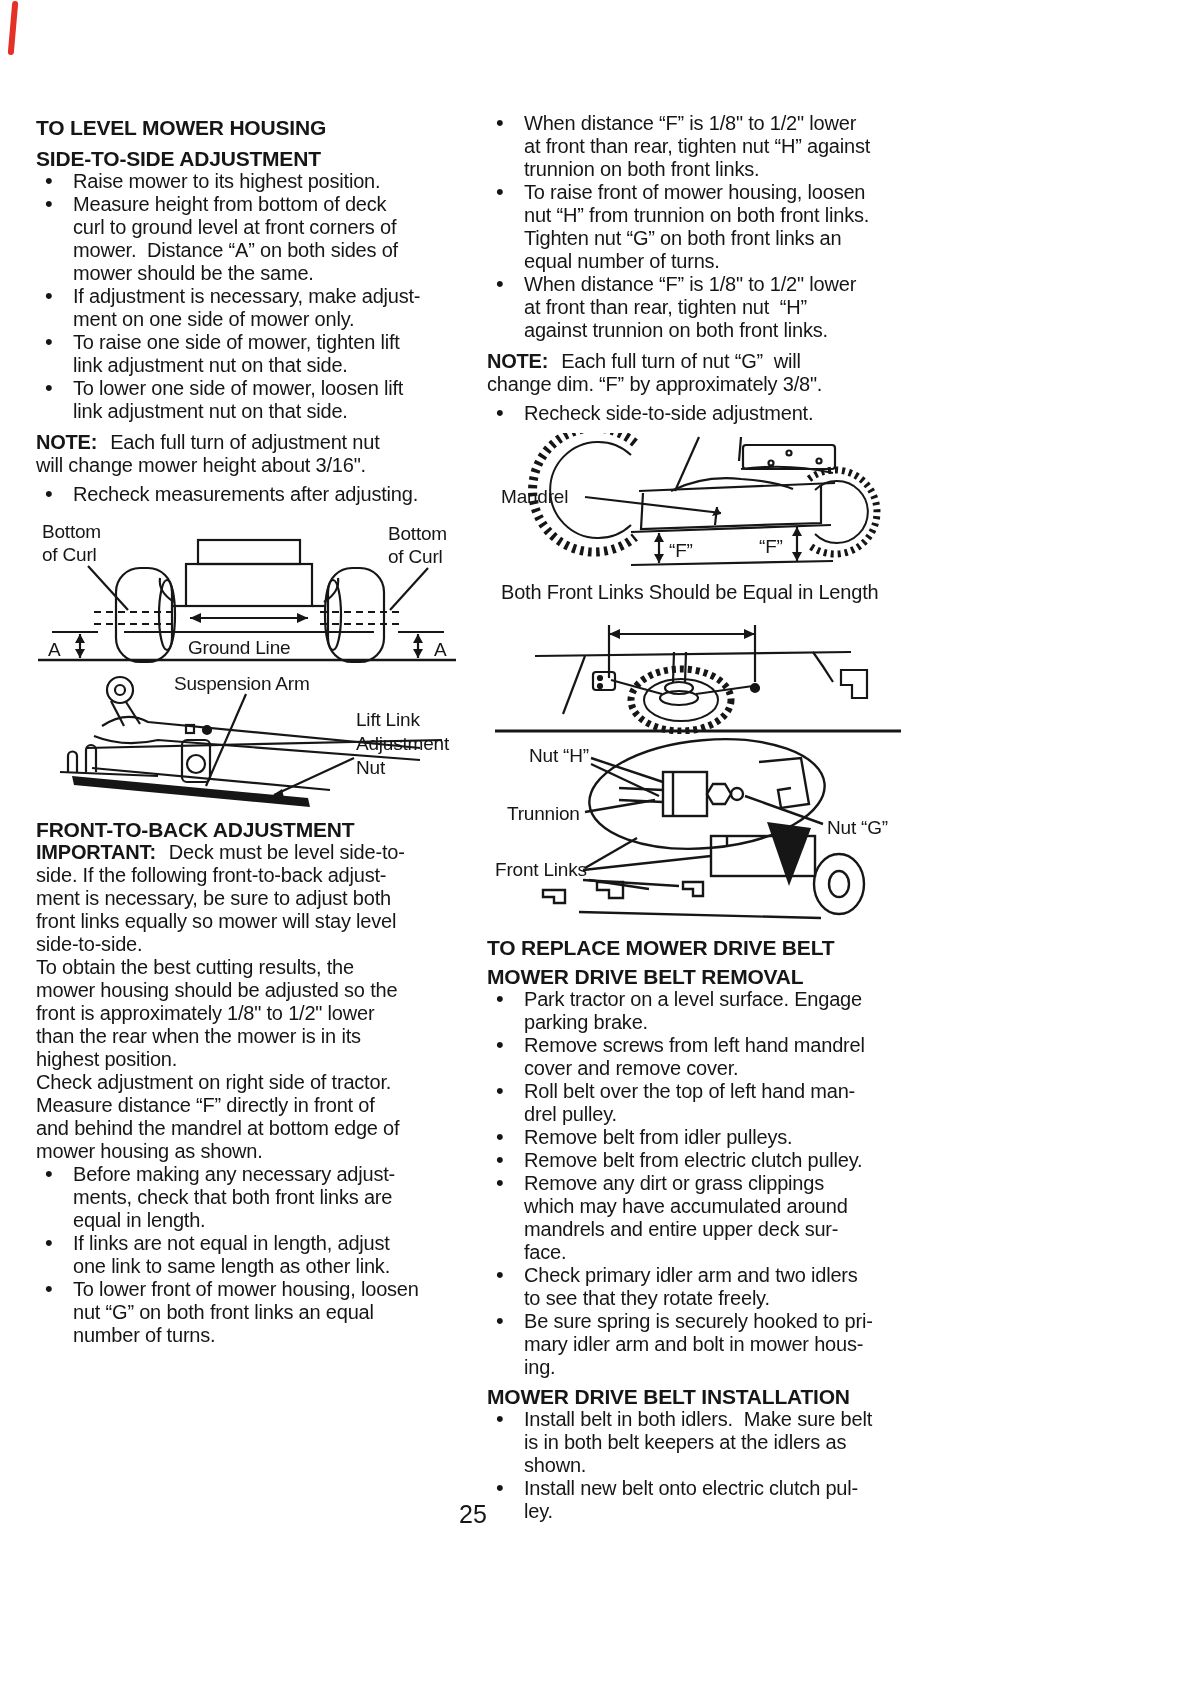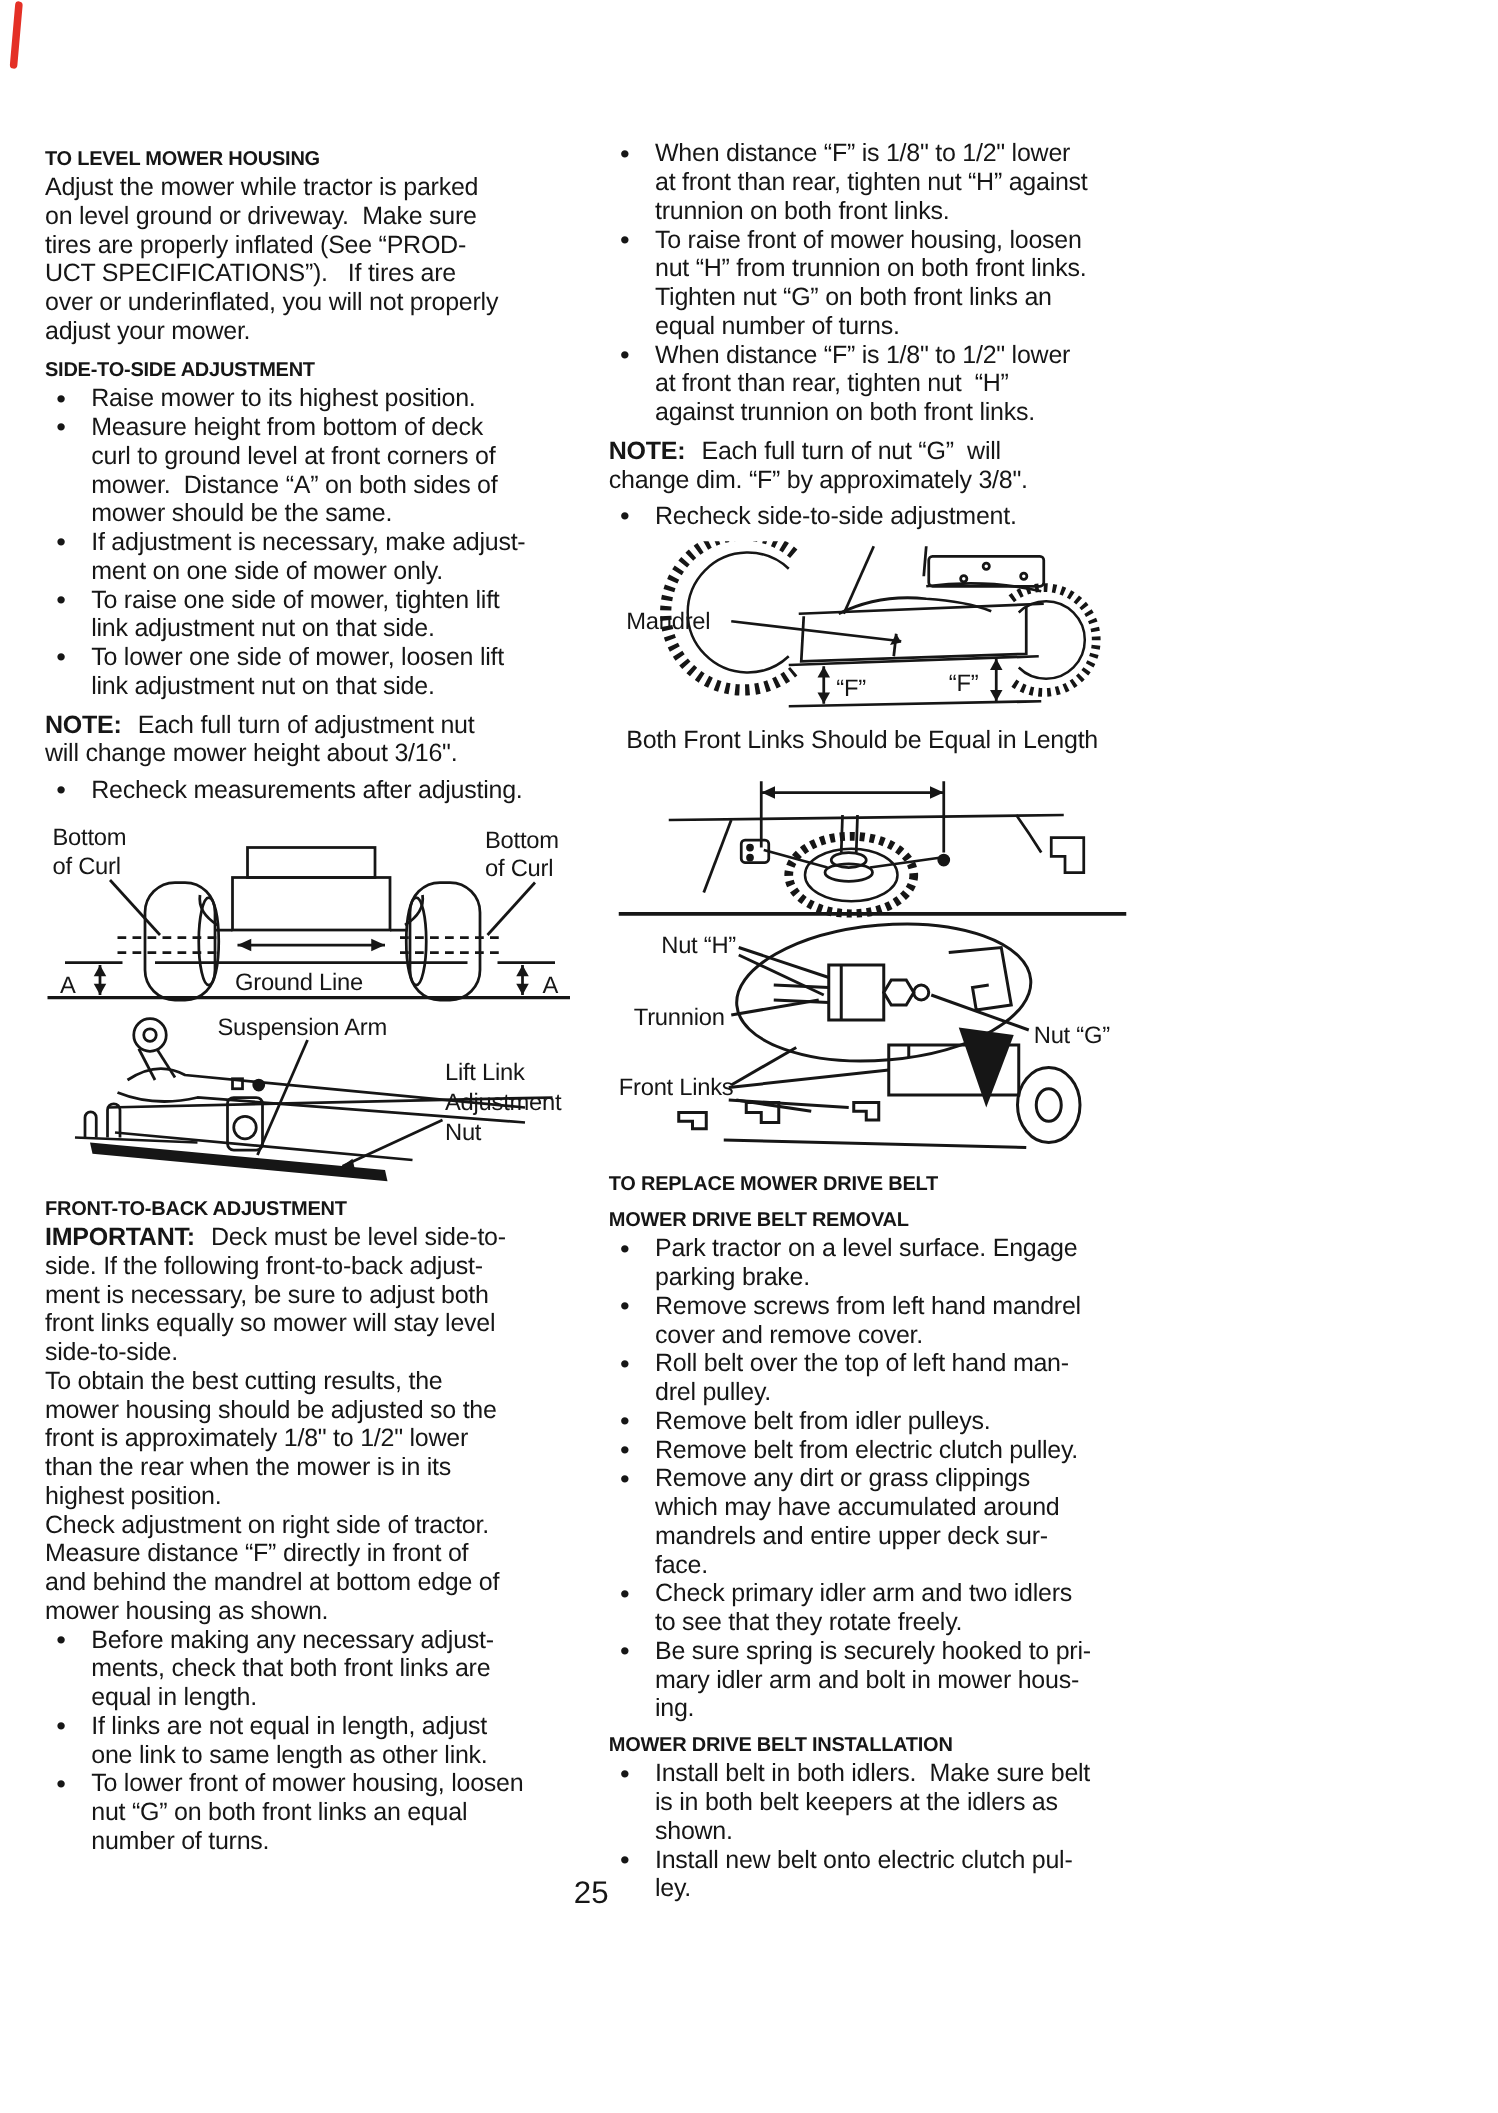--- a/index.html
+++ b/index.html
@@ -4,47 +4,41 @@
 <style>
   html,body{margin:0;padding:0}
   body{
     width:1198px;height:1690px;position:relative;background:#ffffff;
     font-family:"Liberation Sans",sans-serif;color:#161616;overflow:hidden;
   }
   .col{position:absolute;width:424px;font-size:20px;line-height:23px;letter-spacing:-0.2px}
   #col-left{left:36px;top:116px}
   #col-right{left:487px;top:112px}
   .lines{white-space:pre}
-  h3{margin:0;font-size:16px;line-height:23px;font-weight:bold;letter-spacing:-0.2px}
+  h3{margin:0;font-size:21px;line-height:23px;font-weight:bold;letter-spacing:-0.2px}
   h3.reg{font-weight:bold}
   p{margin:0}
   .bullet{position:relative;padding-left:37px}
   .bullet::before{content:"\2022";position:absolute;left:9px;top:-1px;font-size:22px}
   .inline-label{margin-right:13px;font-weight:bold}.mt6{margin-top:6px}.mt8{margin-top:8px}
   .diagram{display:block}
   .diagram text{font-size:19px;fill:#161616;letter-spacing:-0.2px}
   .caption{white-space:pre;margin:2px 0 16px 14px}
   #page-number{position:absolute;left:459px;top:1500px;font-size:25px}
   #red-mark{position:absolute;left:10px;top:1px;width:6px;height:54px;border-radius:3px;transform:rotate(5deg)}
   svg line,svg path,svg rect,svg circle,svg ellipse,svg polyline{vector-effect:none}
 </style>
 </head>
 <body>
 
 <div id="red-mark" style="background: rgb(228, 48, 38);"></div>
 
 <div class="col" id="col-left">
 
   <h3>TO LEVEL MOWER HOUSING</h3>
-  <p class="lines">Adjust the mower while tractor is parked
-on level ground or driveway.  Make sure
-tires are properly inflated (See “PROD-
-UCT SPECIFICATIONS”).   If tires are
-over or underinflated, you will not properly
-adjust your mower.</p>
 
   <h3 class="reg mt8">SIDE-TO-SIDE ADJUSTMENT</h3>
   <div class="bullet"><span class="lines">Raise mower to its highest position.</span></div>
   <div class="bullet"><span class="lines">Measure height from bottom of deck
 curl to ground level at front corners of
 mower.  Distance “A” on both sides of
 mower should be the same.</span></div>
   <div class="bullet"><span class="lines">If adjustment is necessary, make adjust-
 ment on one side of mower only.</span></div>
   <div class="bullet"><span class="lines">To raise one side of mower, tighten lift

